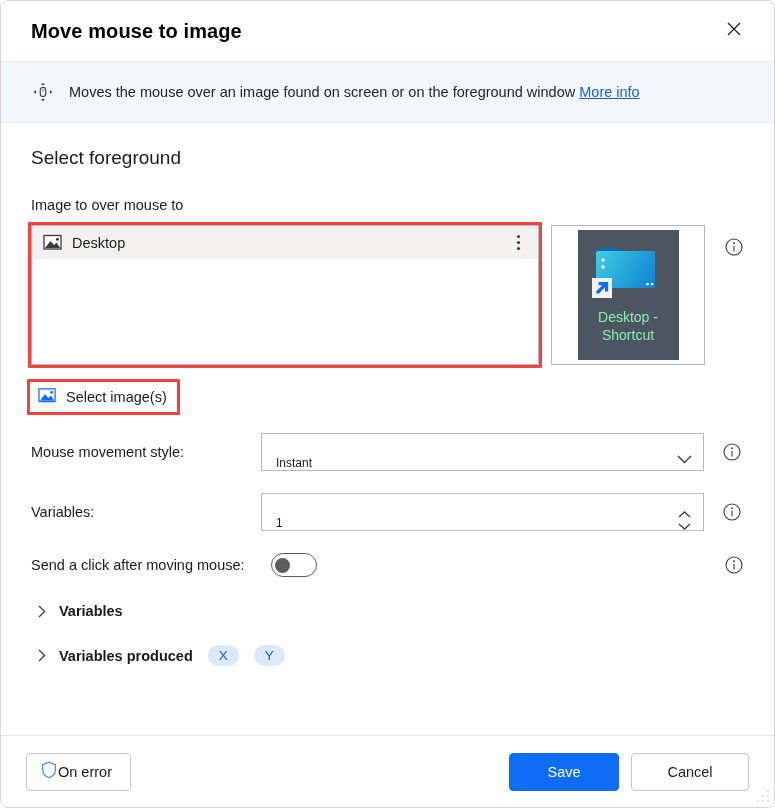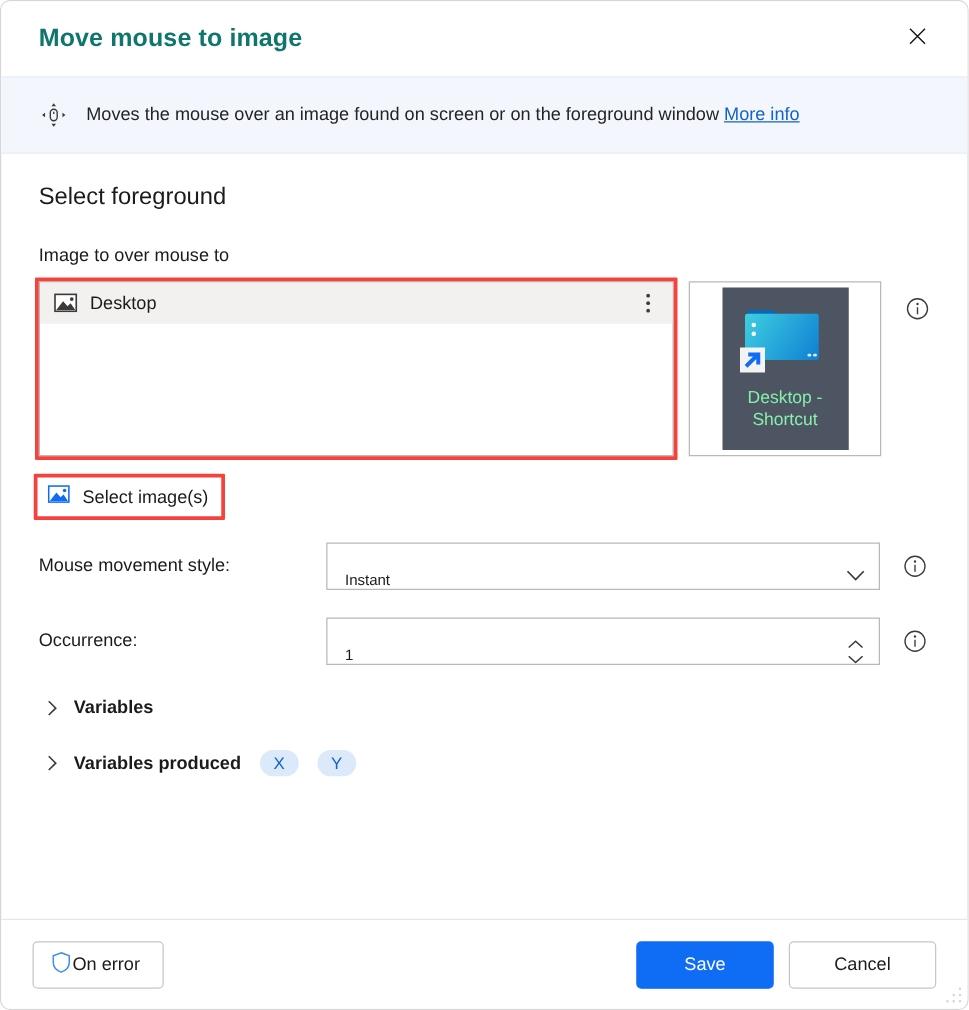--- a/index.html
+++ b/index.html
@@ -25,21 +25,21 @@
   .titlebar {
     height: 60px;
     flex: 0 0 60px;
     display: flex;
     align-items: center;
     padding: 0 18px 0 30px;
     background: #ffffff;
   }
   .title-text {
     font-size: 20px;
-    color: #0f766e;
+    color: #000000;
     font-weight: 600;
     letter-spacing: .1px;
     flex: 1;
   }
   .close-btn {
     width: 44px; height: 40px;
     display: flex; align-items: center; justify-content: center;
     color: #1b1b1b;
     cursor: pointer;
     border-radius: 4px;
@@ -455,21 +455,21 @@
         <svg width="20" height="20" viewBox="0 0 20 20" fill="none">
           <circle cx="10" cy="10" r="8" stroke="#3b3b3b" stroke-width="1.1"></circle>
           <circle cx="10" cy="6.2" r="0.95" fill="#3b3b3b"></circle>
           <path d="M10 8.8 v5.6" stroke="#3b3b3b" stroke-width="1.1"></path>
         </svg>
       </span>
     </div>
 
     
     <div class="form-row">
-      <div class="form-label">Occurrence:</div>
+      <div class="form-label">Variables:</div>
       <div class="control">
         <span class="value">1</span>
         <span class="spinner">
           <svg width="13" height="7" viewBox="0 0 13 7" fill="none">
               <path d="M1 6 L6.5 1 L12 6" stroke="currentColor" stroke-width="1.3" fill="none"></path>
             </svg>
           <svg width="13" height="7" viewBox="0 0 13 7" fill="none">
               <path d="M1 1 L6.5 6 L12 1" stroke="currentColor" stroke-width="1.3" fill="none"></path>
             </svg>
         </span>
@@ -477,20 +477,33 @@
       <span class="info-icon row-info">
         <svg width="20" height="20" viewBox="0 0 20 20" fill="none">
           <circle cx="10" cy="10" r="8" stroke="#3b3b3b" stroke-width="1.1"></circle>
           <circle cx="10" cy="6.2" r="0.95" fill="#3b3b3b"></circle>
           <path d="M10 8.8 v5.6" stroke="#3b3b3b" stroke-width="1.1"></path>
         </svg>
       </span>
     </div>
 
     
+    <div class="form-row">
+      <div class="form-label" style="flex:0 0 240px;width:240px;">Send a click after moving mouse:</div>
+      <div class="toggle">
+        <span class="knob"></span>
+      </div>
+      <span class="info-icon toggle-row-info">
+        <svg width="20" height="20" viewBox="0 0 20 20" fill="none">
+          <circle cx="10" cy="10" r="8" stroke="#3b3b3b" stroke-width="1.1"></circle>
+          <circle cx="10" cy="6.2" r="0.95" fill="#3b3b3b"></circle>
+          <path d="M10 8.8 v5.6" stroke="#3b3b3b" stroke-width="1.1"></path>
+        </svg>
+      </span>
+    </div>
 
     
     <div class="expander">
       <span class="caret">
         <svg width="8" height="13" viewBox="0 0 8 13" fill="none">
             <path d="M1 1 L6.6 6.5 L1 12" stroke="currentColor" stroke-width="1.3" fill="none"></path>
           </svg>
       </span>
       <span class="etext">Variables</span>
     </div>

